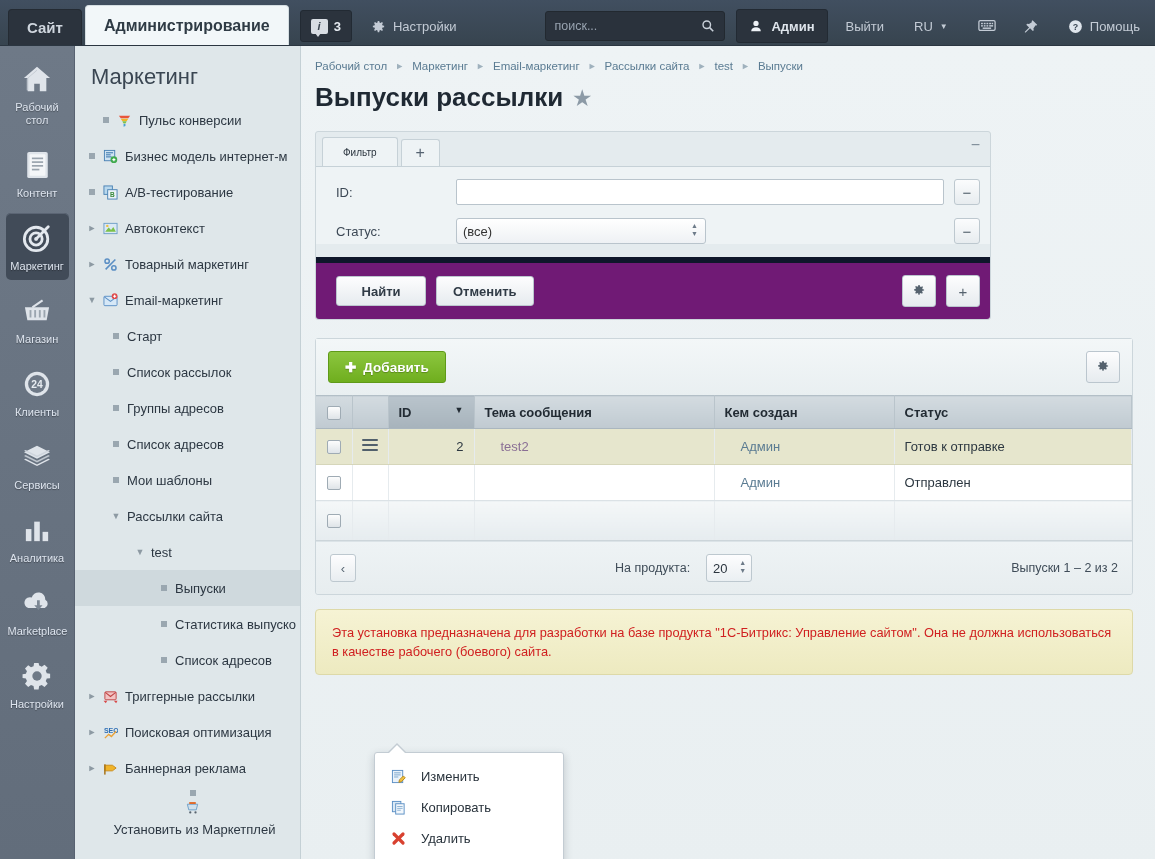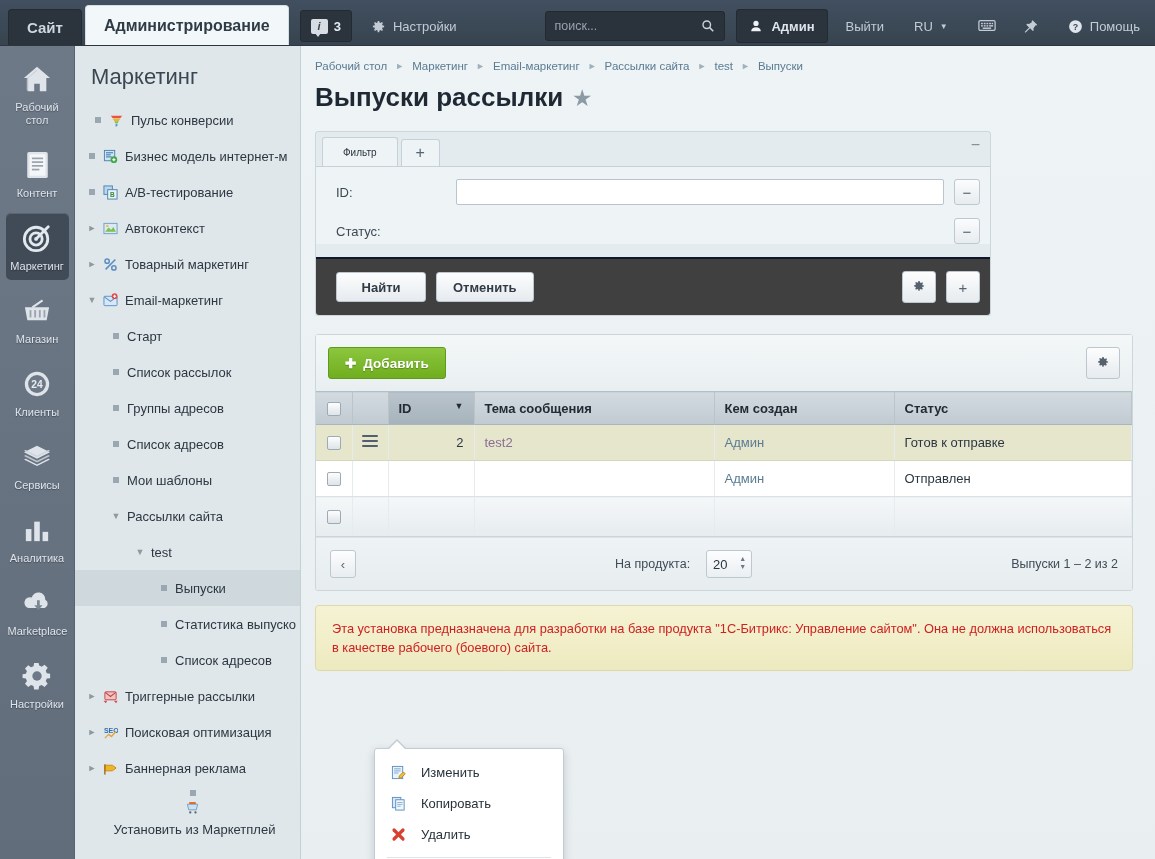--- a/index.html
+++ b/index.html
@@ -211,22 +211,22 @@
   }
   .f-minus {
     width: 26px; height: 26px; margin-left: 10px;
     border: 1px solid #bdc8cf; border-radius: 3px;
     background: linear-gradient(180deg,#fbfcfd 0%,#e7ecef 100%);
     display: flex; align-items: center; justify-content: center;
     color: #4c5a66; font-size: 15px; cursor: pointer;
   }
   .f-spacer { flex: 1; }
   #filter-foot {
-    border-top: 2px solid #0f172a;
-    background: #404040;
+    border-top: 6px solid #0f172a;
+    background: #701a75;
     padding: 12px 10px 12px 20px;
     display: flex; align-items: center; gap: 10px;
     border-radius: 0 0 3px 3px;
   }
   .btn {
     min-width: 90px; height: 30px; padding: 0 16px;
     border: 1px solid #bbc6ce; border-radius: 3px;
     background: linear-gradient(180deg,#fdfdfe 0%,#e6ebef 100%);
     font-size: 13px; color: #303b46; font-weight: bold;
     display: flex; align-items: center; justify-content: center;
@@ -280,21 +280,21 @@
   }
   tr.row-hl td { background: #e6e6cd; border-bottom: 1px solid #d6d6ba; }
   tr.row-plain td { background: #fff; }
   tr.row-foot td {
     background: linear-gradient(180deg,#f4f7f8 0%,#e6ecef 100%);
     border-bottom: 1px solid #ccd5da;
     height: 40px;
   }
   td.cbcol, td.menucol { text-align: center; padding: 0; width: 36px; }
   td.idcol { text-align: right; width: 86px; }
-  a.cell-link { color: #5a7b92; text-decoration: none; cursor: pointer; }
+  a.cell-link { color: #5a7b92; text-decoration: none; cursor: pointer; margin-left: 16px; }
   a.cell-link.purple { color: #8a6f95; }
   .gcheck {
     width: 14px; height: 14px; display: inline-block;
     border: 1px solid #9fabb4; border-radius: 2px;
     background: linear-gradient(180deg,#fdfdfd 0%,#dfe4e8 100%);
     vertical-align: middle; cursor: pointer;
   }
   .burger { display: inline-block; cursor: pointer; line-height: 0; }
   .burger i {
     display: block; width: 16px; height: 2px; background: #51606c; margin: 3px 0; border-radius: 1px;
@@ -561,21 +561,21 @@
           <circle cx="16" cy="16" r="5" fill="#6e7987"></circle>
         </svg>
       </div>
       <div class="rail-label">Настройки</div>
     </div>
   </div>
 
 <div id="menu">
   <div id="menu-title">Маркетинг</div>
   <div id="menu-items">
-      <div class="mi" style="padding-left: 16px;">
+      <div class="mi" style="padding-left: 24px;">
         <span class="mi-dot">
           <i></i>
         </span>
         <span class="mi-ico"><svg viewBox="0 0 16 16" width="15" height="15">
             <path fill="#e8553c" d="M2 3h12l-2 2.6H4z"></path>
             <path fill="#f0b429" d="M4 6h8l-1.6 2.4H5.6z"></path>
             <path fill="#7cc14a" d="M5.6 8.7h4.8L9 11.2H7z"></path>
             <path fill="#4a9fd4" d="M7 11.6h2v2.2l-2 .9z"></path>
           </svg></span>
         <span class="mi-label">Пульс конверсии</span>
@@ -771,20 +771,27 @@
       <div class="f-row">
         <div class="f-label">ID:</div>
         <input class="f-input" type="text" value="" style="">
         <div class="f-minus">
           <span>−</span>
         </div>
       </div>
 
       <div class="f-row">
         <div class="f-label">Статус:</div>
+        <div class="f-select">
+          <span>(все)</span>
+          <span class="spin">
+              <span>▲</span>
+              <span>▼</span>
+            </span>
+        </div>
         <div class="f-spacer"></div>
         <div class="f-minus">
           <span>−</span>
         </div>
       </div>
     </div>
 
     <div id="filter-foot">
       <div class="btn">
         <span>Найти</span>

